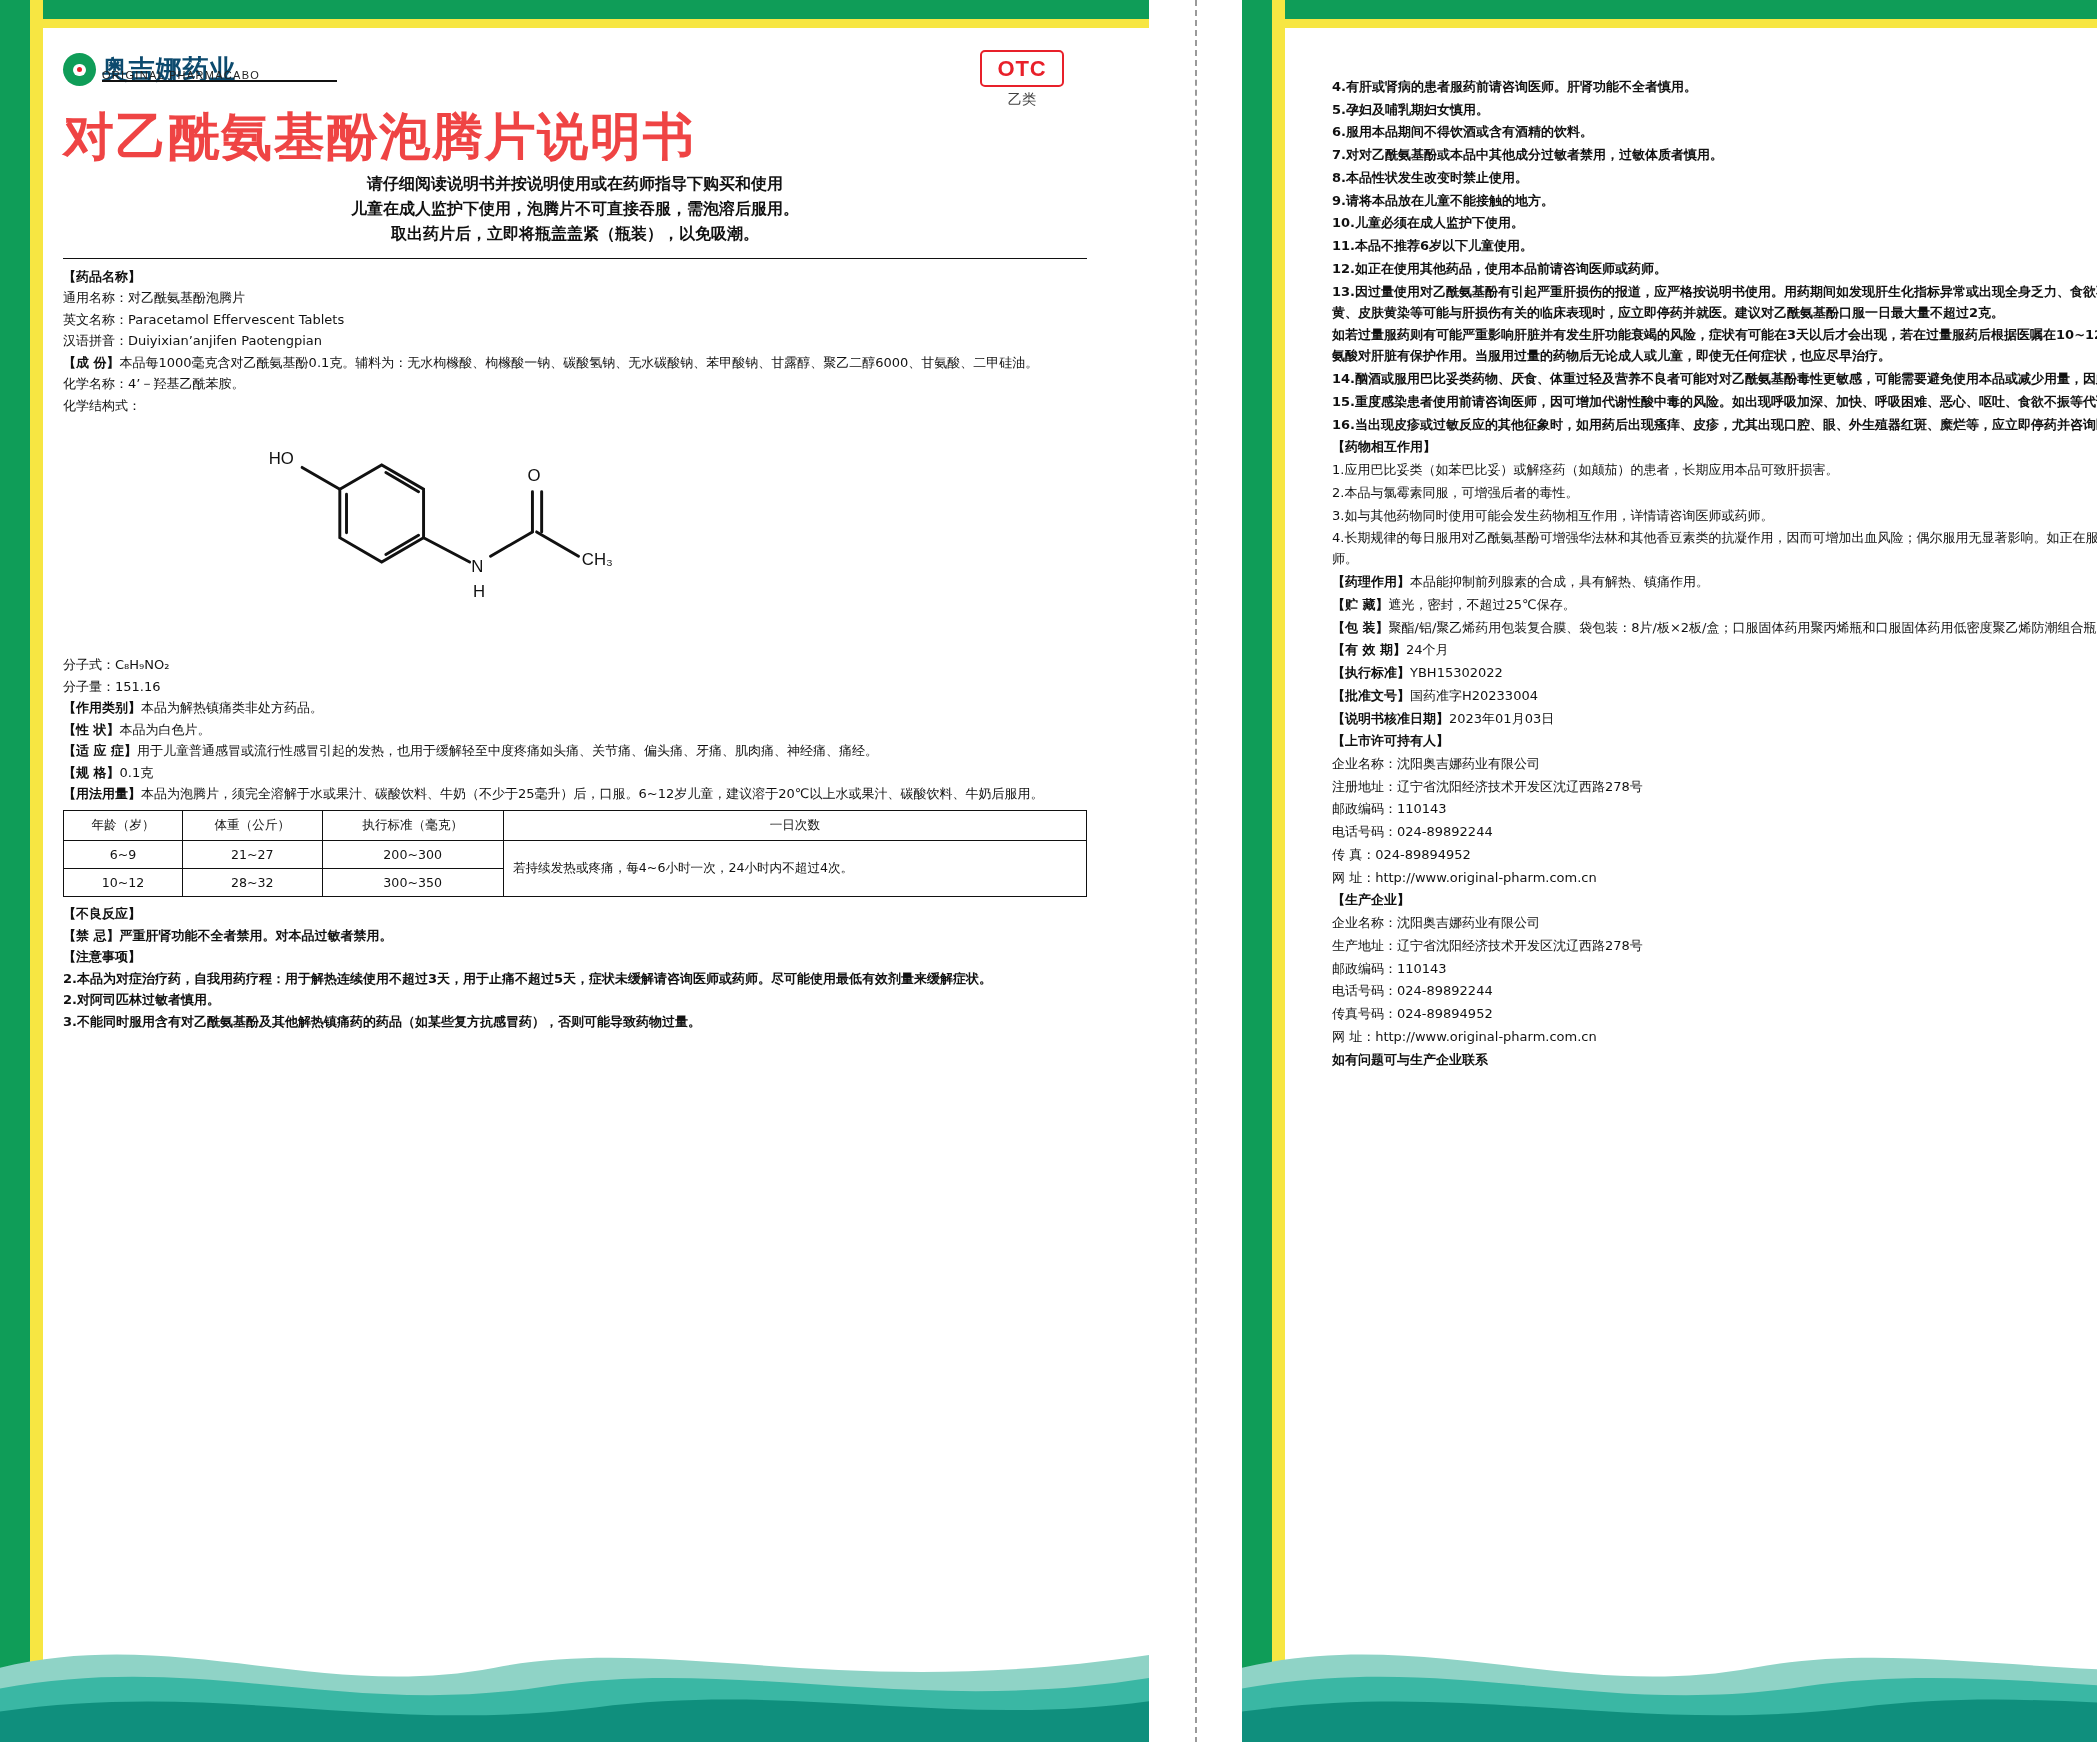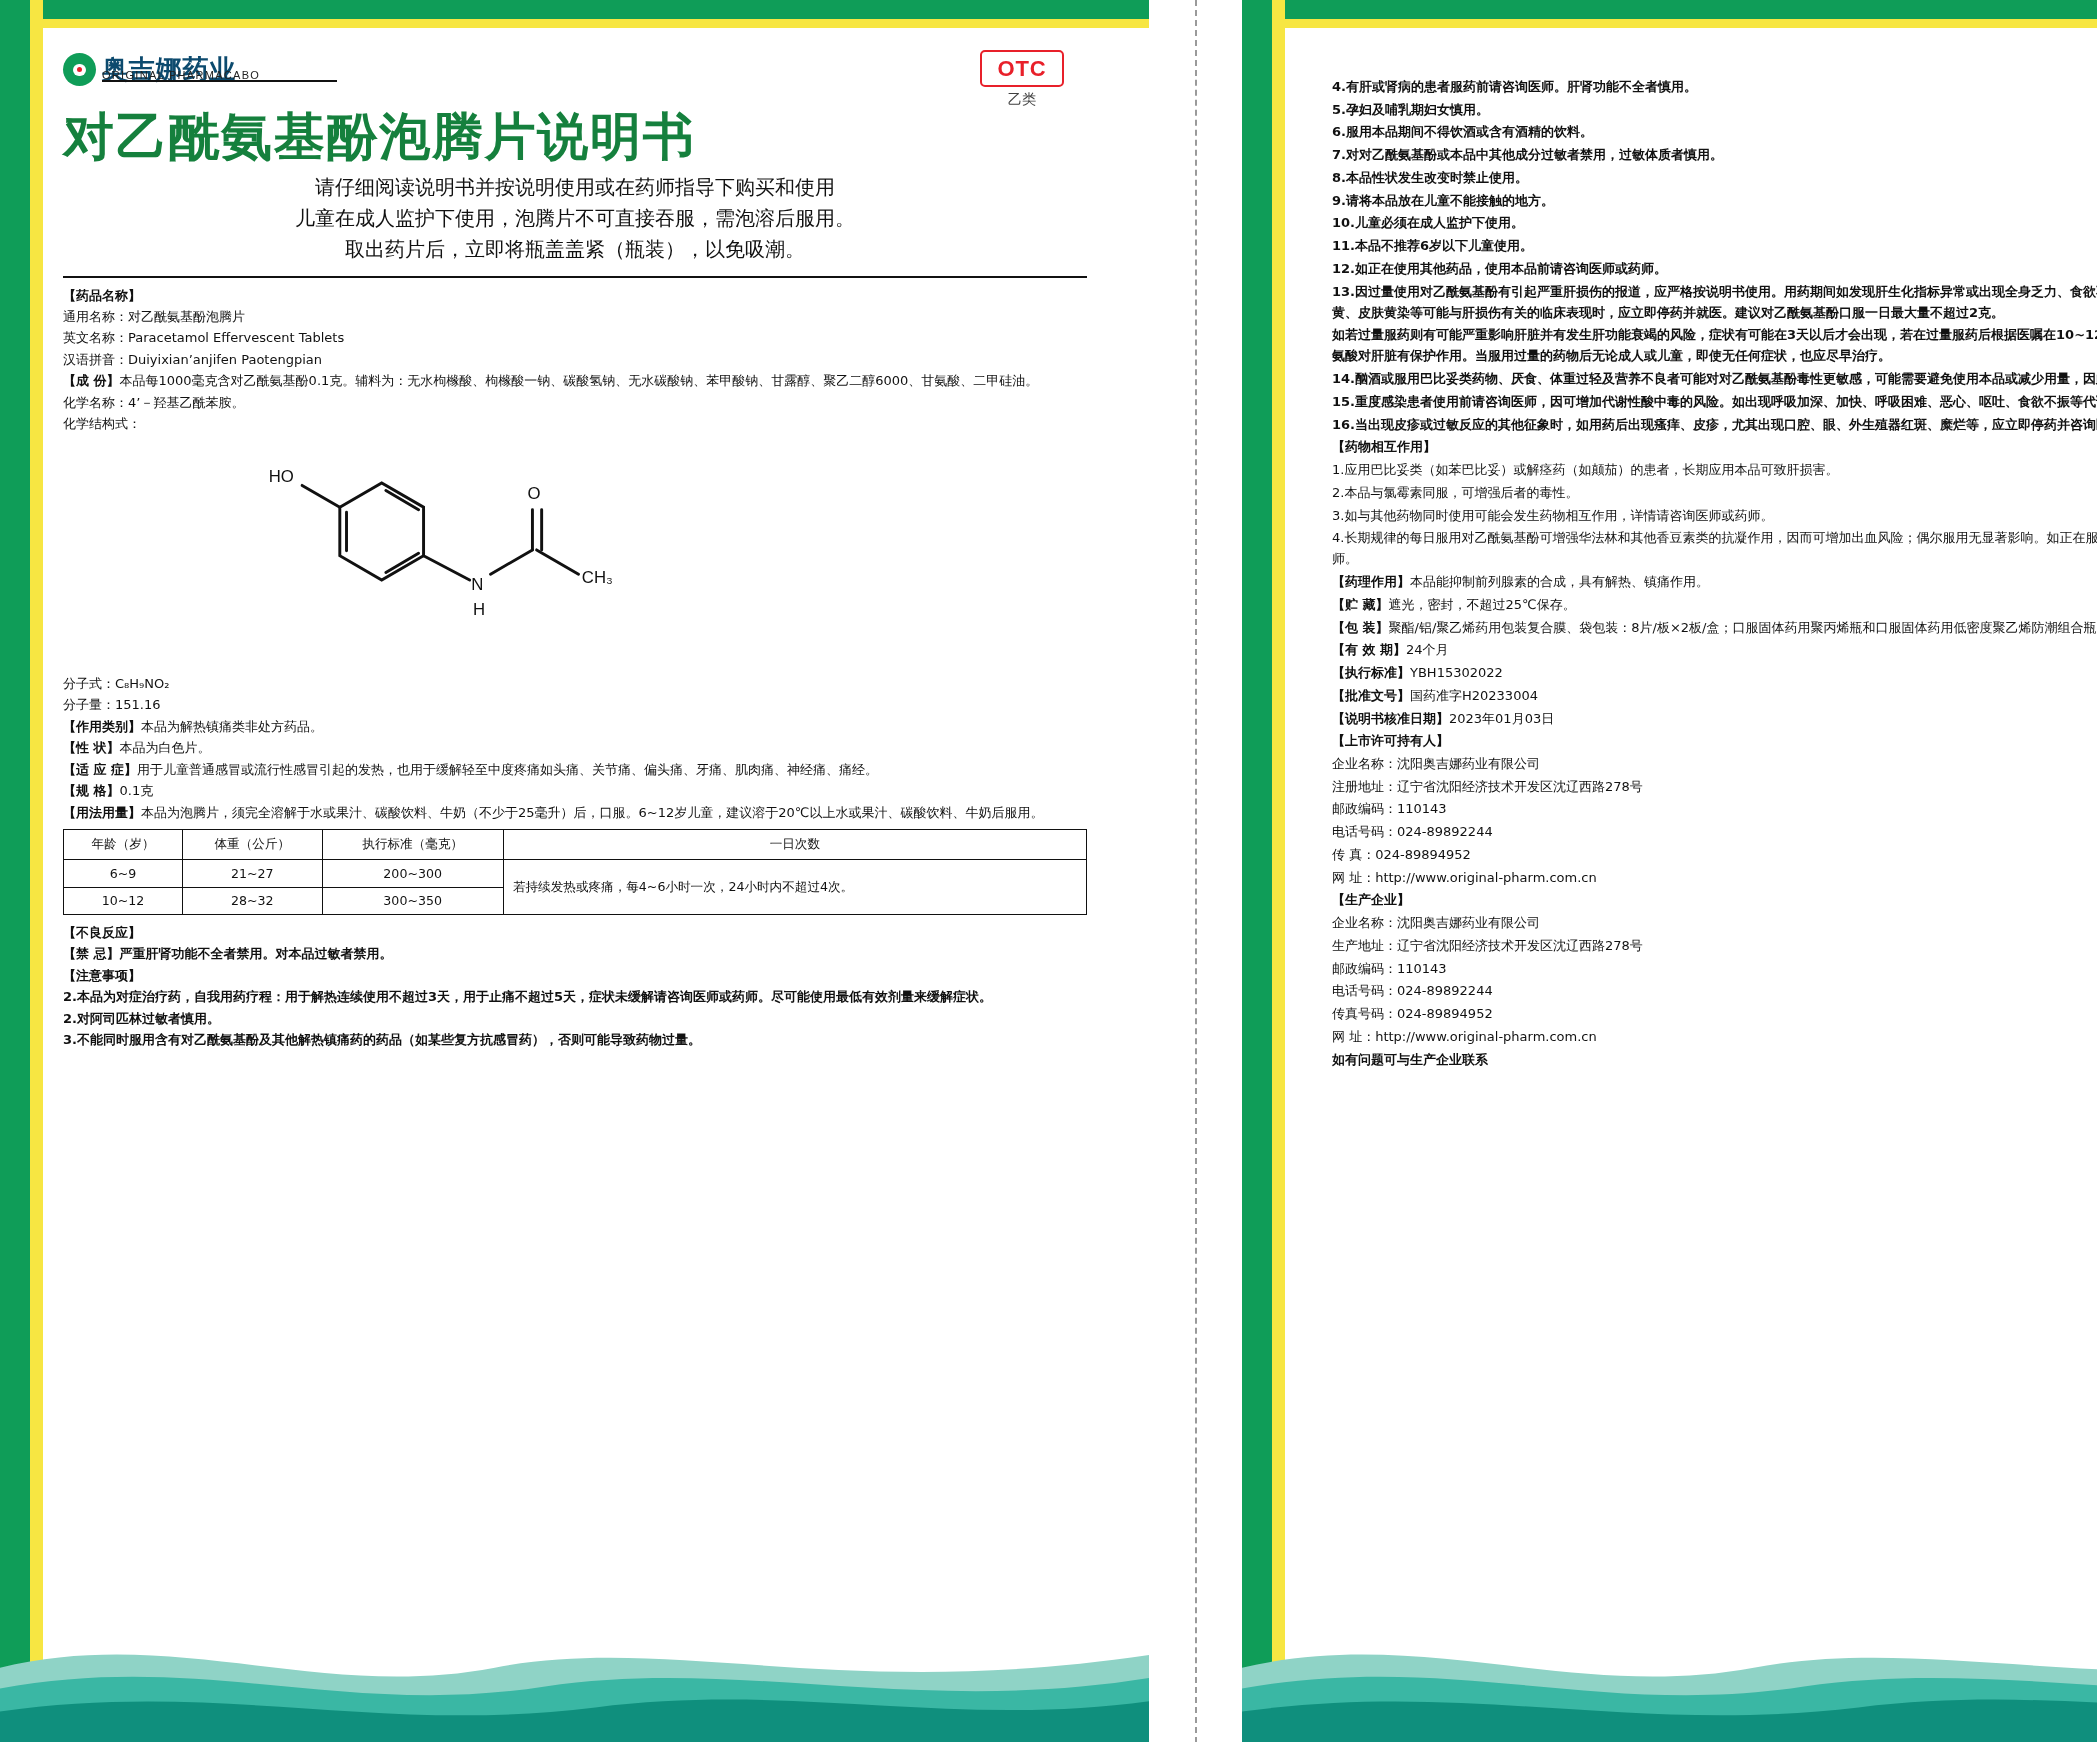--- a/index.html
+++ b/index.html
@@ -32,22 +32,22 @@
   .logo-mark span::after{content:"";position:absolute;left:3.8px;top:3.8px;width:5px;height:5px;border-radius:50%;background:#e8202a;}
   .logo-cn{position:absolute;left:39px;top:1.7px;font-size:26px;font-weight:bold;letter-spacing:0.8px;color:#0c4a6e;font-family:"DejaVu Sans",sans-serif;}
   .logo-en{position:absolute;left:39px;top:19px;font-size:11px;letter-spacing:1.3px;color:#222;}
   .logo-underline{position:absolute;left:39px;top:30px;width:235px;height:1.7px;background:#111;}
 
   .otc{position:absolute;right:23px;top:0px;text-align:center;}
   .otc-box{width:80px;height:33px;border:2.5px solid #e8202a;border-radius:5px;display:flex;align-items:center;justify-content:center;}
   .otc-box b{color:#e8202a;font-size:22px;font-weight:bold;letter-spacing:0.8px;}
   .otc-sub{margin-top:3.4px;font-size:14.3px;color:#404040;font-family:"DejaVu Sans",sans-serif;}
 
-  .doc-title{margin-top:7.6px;font-size:51px;font-weight:bold;letter-spacing:1.7px;color:#15803d;font-family:"DejaVu Sans",sans-serif;line-height:1.12;}
-  .doc-sub{margin-top:7.6px;text-align:center;font-size:20px;font-weight:normal;line-height:1.55;font-family:"DejaVu Sans",sans-serif;color:#111;}
+  .doc-title{margin-top:7.6px;font-size:51px;font-weight:bold;letter-spacing:1.7px;color:#ef4444;font-family:"DejaVu Sans",sans-serif;line-height:1.12;}
+  .doc-sub{margin-top:7.6px;text-align:center;font-size:16px;font-weight:bold;line-height:1.55;font-family:"DejaVu Sans",sans-serif;color:#111;}
   .rule{margin:11px 0 7.6px 0;height:1.7px;background:#111;}
 
   .body-text{font-size:13px;line-height:1.52;color:#111;font-family:"DejaVu Sans",sans-serif;}
   .body-text p{margin:0 0 1.7px 0;}
   .body-text .b{font-weight:bold;}
 
   .struct{position:relative;height:235px;margin:2.5px 0 2.5px 0;}
   .struct svg{position:absolute;left:138px;top:0;}
 
   table.dose{border-collapse:collapse;width:100%;margin:6.7px 0 7.6px 0;font-size:12.6px;font-family:"DejaVu Sans",sans-serif;}

